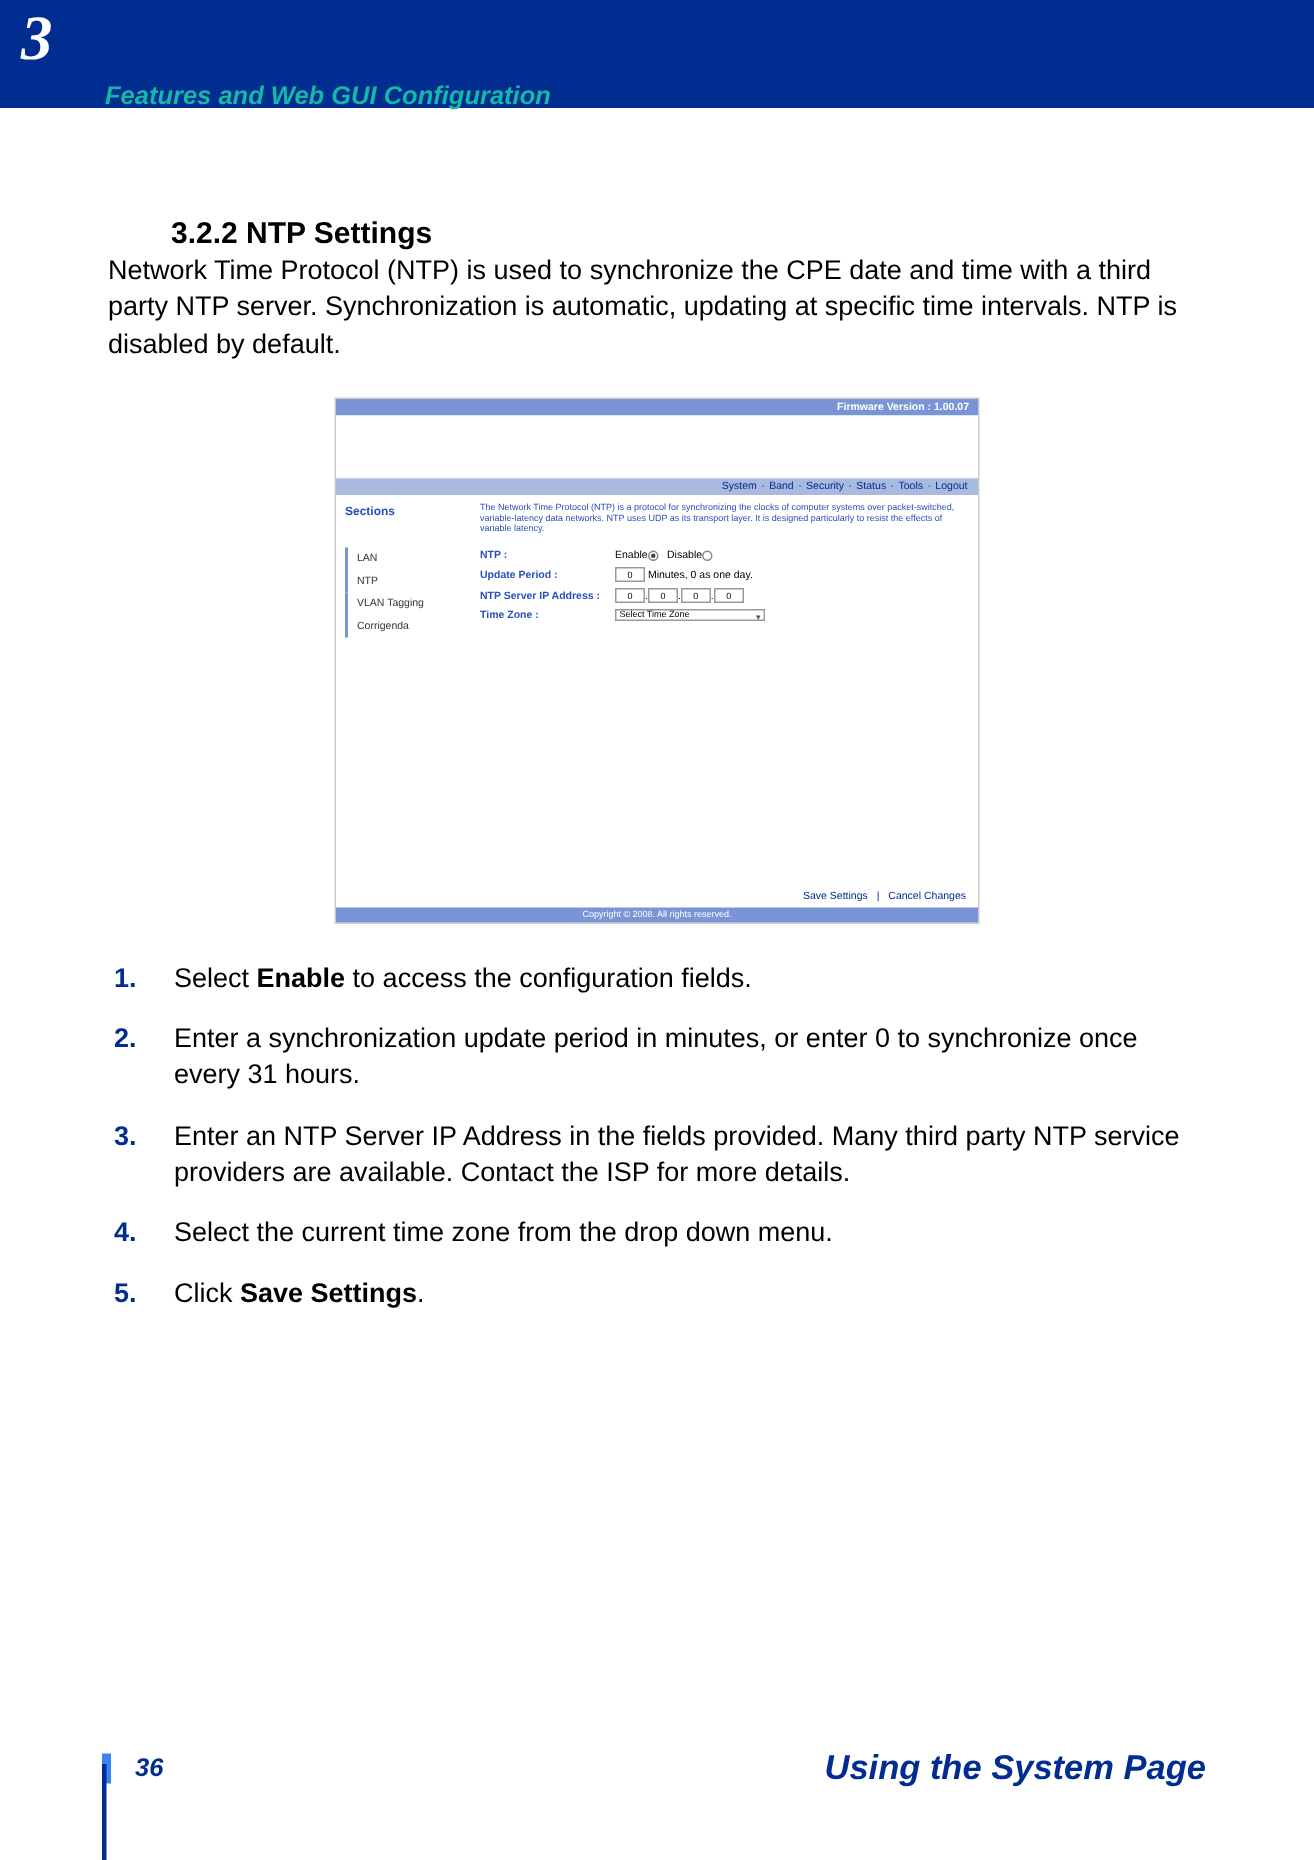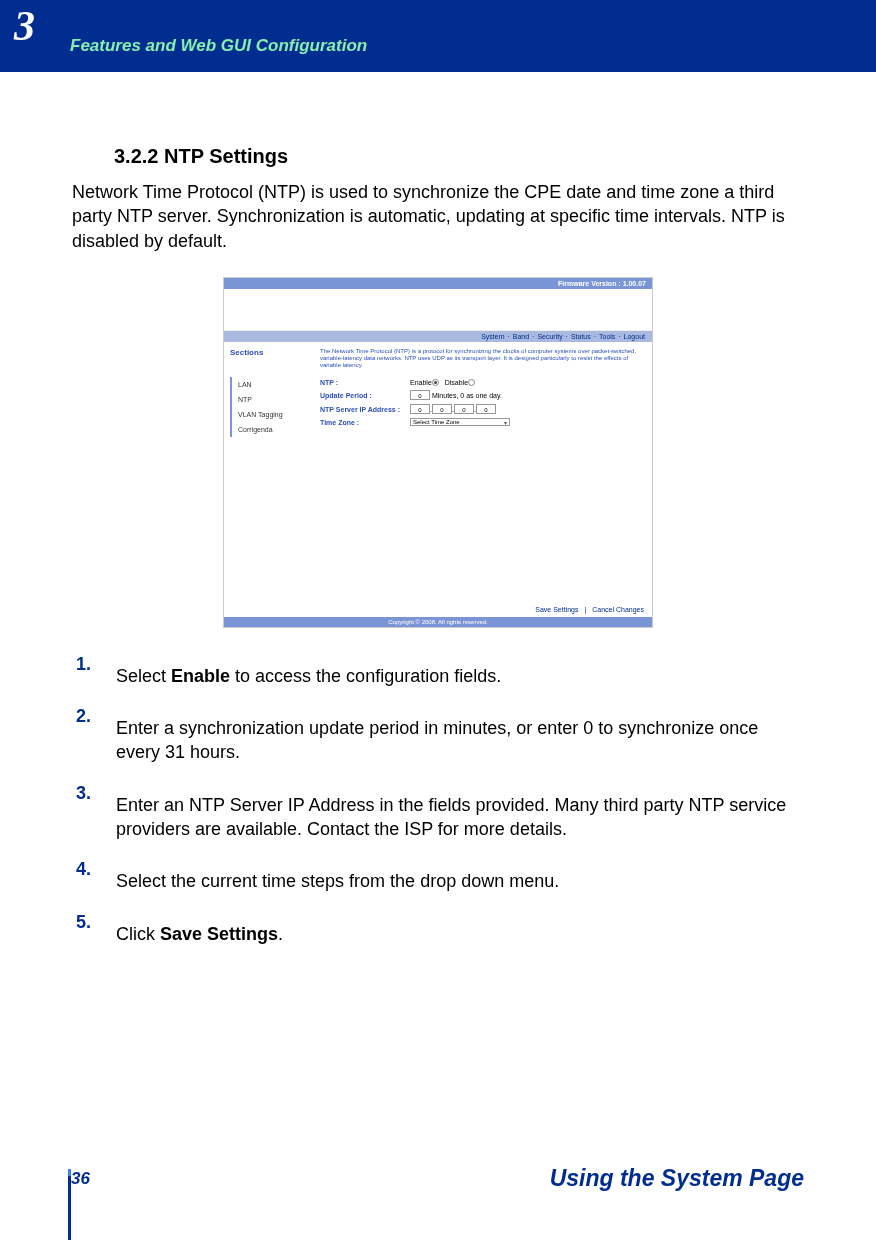--- a/index.html
+++ b/index.html
@@ -1,24 +1,24 @@
 <!DOCTYPE html>
 <html><head>
 <meta charset="utf-8">
 <style>
 * { margin: 0; padding: 0; box-sizing: border-box; }
 body { font-family: Arial, Helvetica, sans-serif; width: 876px; height: 1240px; position: relative; background: #fff; }
 
 .page-header-bar { position: absolute; top: 0; left: 0; right: 0; height: 72px; background: #002d8f; }
 .chapter-num { position: absolute; top: 2px; left: 14px; font-size: 42px; font-style: italic; font-weight: bold; color: #fff; font-family: Georgia, serif; }
-.header-title { position: absolute; top: 36px; left: 70px; color: #86efac; font-weight: bold; font-size: 17px; font-style: italic; }
+.header-title { position: absolute; top: 54px; left: 70px; color: #14b8a6; font-weight: bold; font-size: 17px; font-style: italic; }
 
 .content { position: absolute; top: 145px; left: 72px; right: 72px; }
 
-.section-heading { font-size: 20px; font-weight: bold; margin-left: 42px; margin-bottom: 12px; }
+.section-heading { font-size: 20px; font-weight: bold; margin-left: 42px; }
 .body-para { font-size: 18px; line-height: 1.35; margin-bottom: 24px; }
 
 .screenshot { width: 430px; margin: 0 auto 24px auto; border: 1px solid #ccc; background: #fff; font-size: 7px; }
 .ss-top { background: #7a95d6; color: #fff; text-align: right; padding: 2px 6px; font-weight: bold; font-size: 7px; }
 .ss-brand { height: 42px; background: #fff; border-bottom: 1px solid #eee; }
 .ss-nav { background: #aab9e0; text-align: right; padding: 2px 6px; color: #002d8f; font-size: 7px; }
 .ss-nav span { margin: 0 1px; }
 .ss-body { display: flex; min-height: 260px; }
 .ss-side { width: 90px; padding: 6px; }
 .ss-side-title { color: #2a4fb8; font-weight: bold; font-size: 8px; margin-bottom: 20px; }
@@ -32,42 +32,42 @@
 .ss-input { width: 20px; height: 10px; border: 1px solid #999; display: inline-block; text-align: center; font-size: 6px; line-height: 10px; }
 .ss-select { border: 1px solid #999; padding: 0 12px 0 2px; font-size: 6px; position: relative; width: 100px; }
 .ss-select::after { content: "▾"; position: absolute; right: 2px; top: 0; font-size: 6px; color: #555; }
 .ss-foot { text-align: right; padding: 4px 6px; color: #002d8f; font-size: 7px; }
 .ss-foot span { margin: 0 2px; }
 .ss-copy { background: #7a95d6; color: #fff; text-align: center; padding: 2px; font-size: 6px; }
 
 .steps { margin-top: 12px; }
 .step { display: flex; margin-bottom: 16px; font-size: 18px; line-height: 1.35; }
 .step-num { color: #002d8f; font-weight: bold; width: 40px; flex-shrink: 0; margin-left: 4px; }
-.step-text { flex: 1; margin-top: 12px; }
+.step-text { flex: 1; }
 
 .page-footer { position: absolute; bottom: 48px; left: 68px; right: 72px; display: flex; align-items: center; }
-.page-num-box { border-left: 3px solid #3b82f6; padding-left: 0; }
+.page-num-box { border-left: 6px solid #3b82f6; padding-left: 16px; }
 .page-num { color: #002d8f; font-weight: bold; font-size: 17px; font-style: italic; }
 .footer-title { margin-left: auto; color: #002d8f; font-weight: bold; font-style: italic; font-size: 23px; }
 .footer-stub { position: absolute; bottom: 0; left: 68px; width: 3px; height: 64px; background: #002d8f; }
 </style>
 </head>
 <body>
 
 <div class="page-header-bar">
   <div class="chapter-num">3</div>
   <div class="header-title">Features and Web GUI Configuration</div>
 </div>
 
 <div class="content">
   <h2 class="section-heading">
     <span>3.2.2</span>
     <span>NTP Settings</span>
   </h2>
-  <p class="body-para">Network Time Protocol (NTP) is used to synchronize the CPE date and time zone a third party NTP server. Synchronization is automatic, updating at specific time intervals. NTP is disabled by default.</p>
+  <p class="body-para">Network Time Protocol (NTP) is used to synchronize the CPE date and time with a third party NTP server. Synchronization is automatic, updating at specific time intervals. NTP is disabled by default.</p>
 
   <div class="screenshot">
     <div class="ss-top">Firmware Version : 1.00.07</div>
     <div class="ss-brand"></div>
     <div class="ss-nav">
       <span>System</span> ·
       <span>Band</span> ·
       <span>Security</span> ·
       <span>Status</span> ·
       <span>Tools</span> ·
@@ -126,21 +126,21 @@
     <div class="step">
       <span class="step-num">2.</span>
       <span class="step-text">Enter a synchronization update period in minutes, or enter 0 to synchronize once every 31 hours.</span>
     </div>
     <div class="step">
       <span class="step-num">3.</span>
       <span class="step-text">Enter an NTP Server IP Address in the fields provided. Many third party NTP service providers are available. Contact the ISP for more details.</span>
     </div>
     <div class="step">
       <span class="step-num">4.</span>
-      <span class="step-text">Select the current time steps from the drop down menu.</span>
+      <span class="step-text">Select the current time zone from the drop down menu.</span>
     </div>
     <div class="step">
       <span class="step-num">5.</span>
       <span class="step-text"><span>Click </span><b>Save Settings</b><span>.</span></span>
     </div>
   </div>
 </div>
 
 <div class="page-footer">
   <div class="page-num-box">

